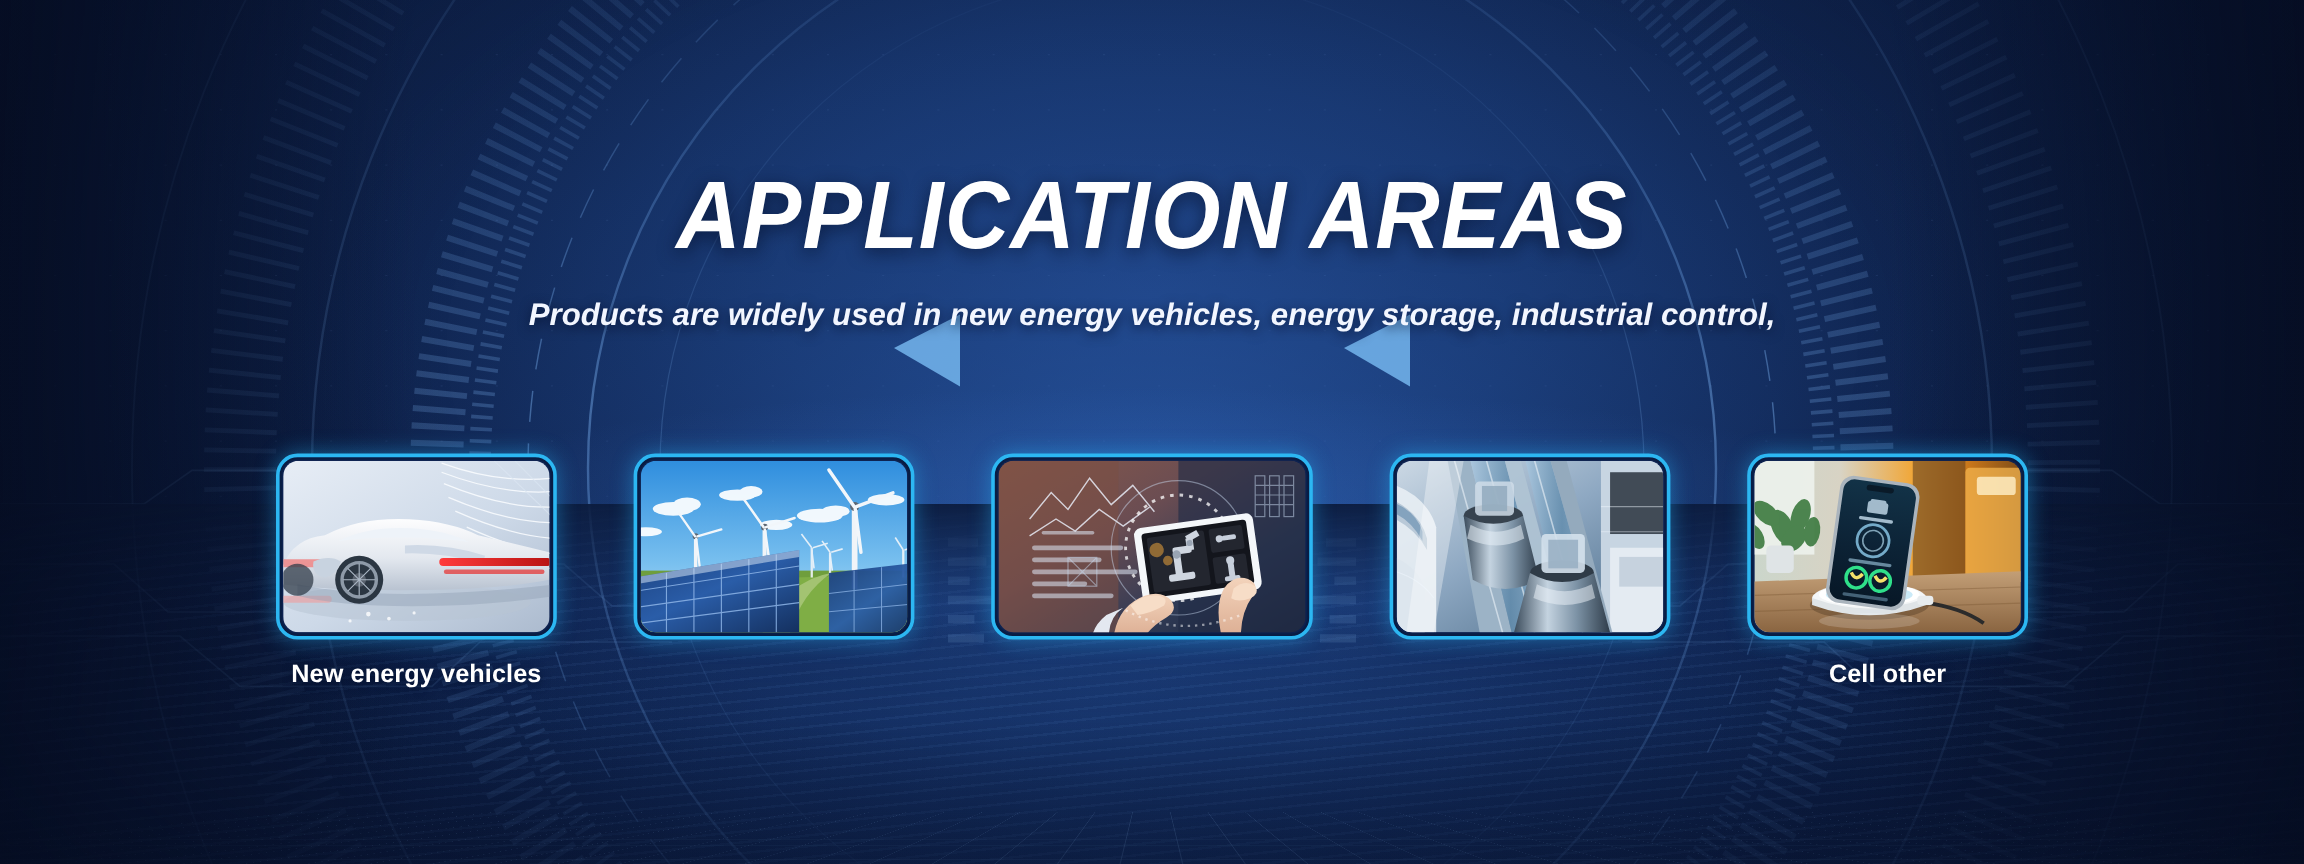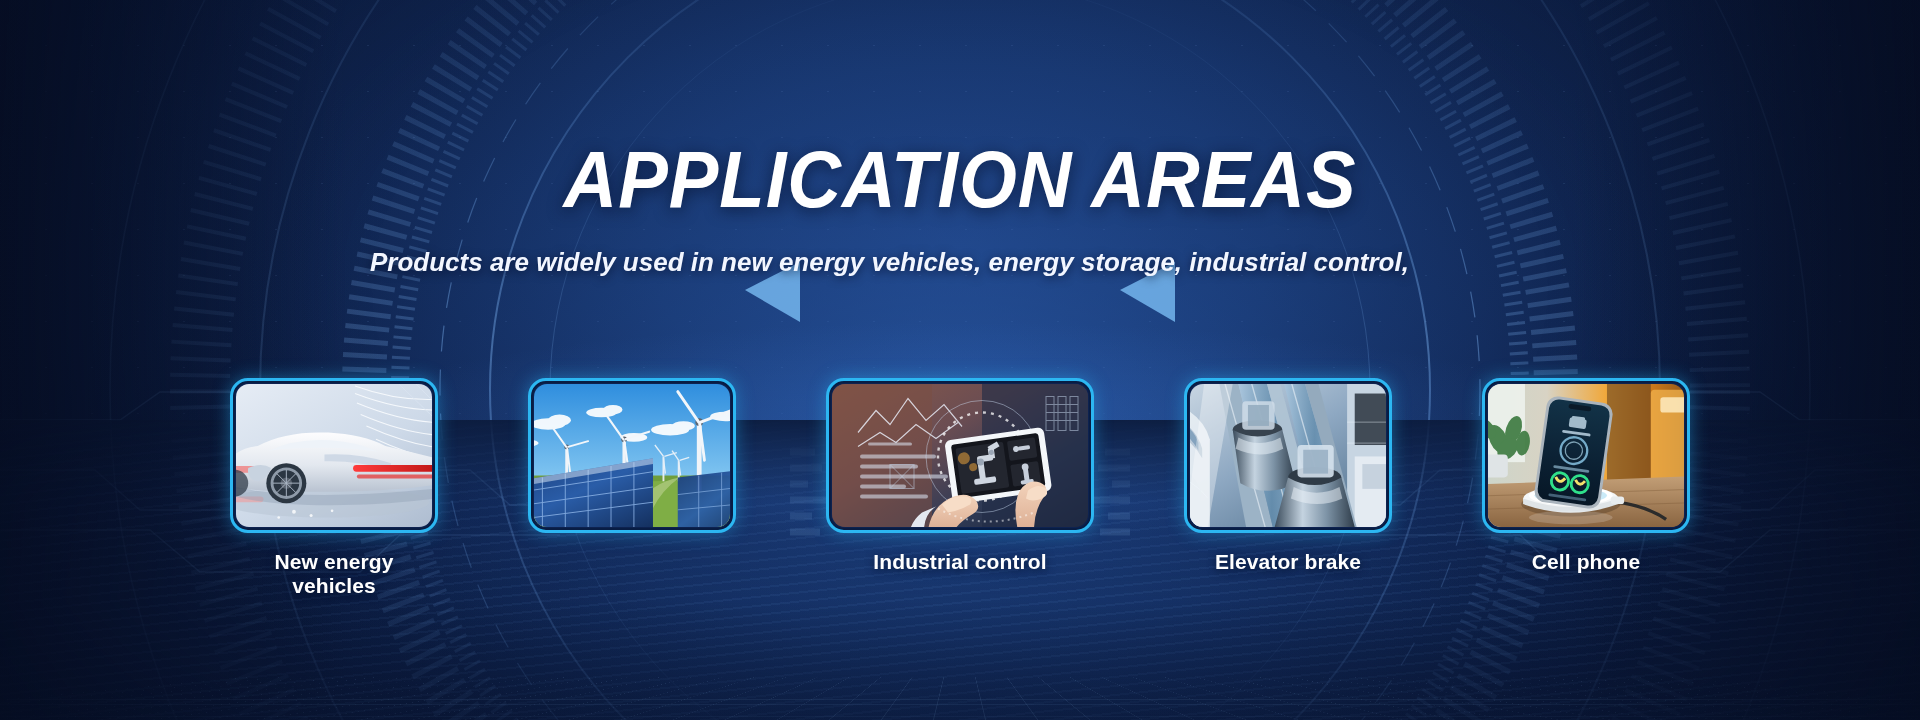--- a/index.html
+++ b/index.html
@@ -78,39 +78,39 @@
     font-style: italic;
     letter-spacing: 1px;
     transform: scaleX(.93);
     text-shadow: 0 3px 16px rgba(4,14,40,.65);
     font-family: "Liberation Sans Narrow", "Liberation Sans", sans-serif;
   }
   .subtitle {
     position: absolute; top: 245px; left: 50%;
     transform: translateX(-50%);
     width: 1180px;
-    text-align: left;
+    text-align: center;
     color: #f2f6ff;
     font-size: 26px;
     line-height: 1.33;
     font-weight: 700;
     font-style: italic;
     text-shadow: 0 2px 10px rgba(4,14,40,.7);
   }
   .subtitle .l2 { display: block; }
 
   .cards {
     position: absolute; top: 378px; left: 50%;
     transform: translateX(-50%);
     width: 1460px;
     display: flex;
     justify-content: space-between;
     align-items: flex-start;
   }
-  .card { width: 208px; display: block; }
+  .card { width: 234px; display: block; }
   .card.wide { width: 268px; }
   .thumb {
     position: relative;
     height: 155px;
     border: 3px solid #2cb7f2;
     border-radius: 18px;
     overflow: hidden;
     background: #0d2250;
     box-shadow: 0 0 18px rgba(40,175,245,.45), inset 0 0 0 2px rgba(8,28,66,.85);
   }
@@ -456,21 +456,20 @@
               <path d="M92 150 q0-16 12-24 l-14 6 q-10 8 -12 18 z" fill="#e3e8f0"></path>
               <path d="M186 150 q-6-26 2-40 q8-12 20-8 q10 4 4 14 q-10 14 -10 34 z" fill="url(#c3skin)"></path>
               <path d="M196 110 q10-8 18-2 q4 6 -4 10 q-10 4 -16 0 z" fill="#f7ddc7"></path>
               <g stroke="#ffffff" stroke-width="2" opacity=".5" fill="none" stroke-dasharray="2 4">
                 <path d="M106 128 q44 24 96 4"></path>
               </g>
             </svg>
           </div>
         </div>
       </div>
-      <div class="card-label">Industrial control</div>
     </div>
 
     <div class="card">
       <div class="thumb">
         <div class="inner">
           <div class="art">
             <svg viewBox="0 0 256 150" preserveAspectRatio="xMidYMid slice">
               <defs>
                 <linearGradient id="c4bg" x1="0" y1="0" x2="1" y2="1">
                   <stop offset="0%" stop-color="#cfdbe6"></stop>
@@ -534,21 +533,20 @@
                 <path d="M40 0 L70 0 L44 150 L20 150 z"></path>
               </g>
               <g stroke="#f2f8ff" stroke-width="1" opacity=".45" fill="none">
                 <path d="M0 94 q30 6 44 26"></path>
                 <path d="M190 40 h66 M190 62 h66"></path>
               </g>
             </svg>
           </div>
         </div>
       </div>
-      <div class="card-label">Elevator brake</div>
     </div>
 
     <div class="card">
       <div class="thumb">
         <div class="inner">
           <div class="art">
             <svg viewBox="0 0 256 150" preserveAspectRatio="xMidYMid slice">
               <defs>
                 <linearGradient id="c5bg" x1="0" y1="0" x2="1" y2="0">
                   <stop offset="0%" stop-color="#c9d6cc"></stop>
@@ -619,17 +617,17 @@
                 <rect x="95" y="118" width="40" height="3" rx="1.5" fill="#6d93ab" opacity=".6"></rect>
               </g>
 
               <path d="M160 124 q32 4 52 18" stroke="#2b2b2b" stroke-width="3.4" fill="none"></path>
               <rect x="154" y="118" width="14" height="8" rx="3" fill="#e8ecee"></rect>
               <ellipse cx="112" cy="140" rx="44" ry="7" fill="#ffffff" opacity=".18"></ellipse>
             </svg>
           </div>
         </div>
       </div>
-      <div class="card-label">Cell phone</div>
+      <div class="card-label">Cell other</div>
     </div>
 
   </div>
 </div>
 
 </body></html>

